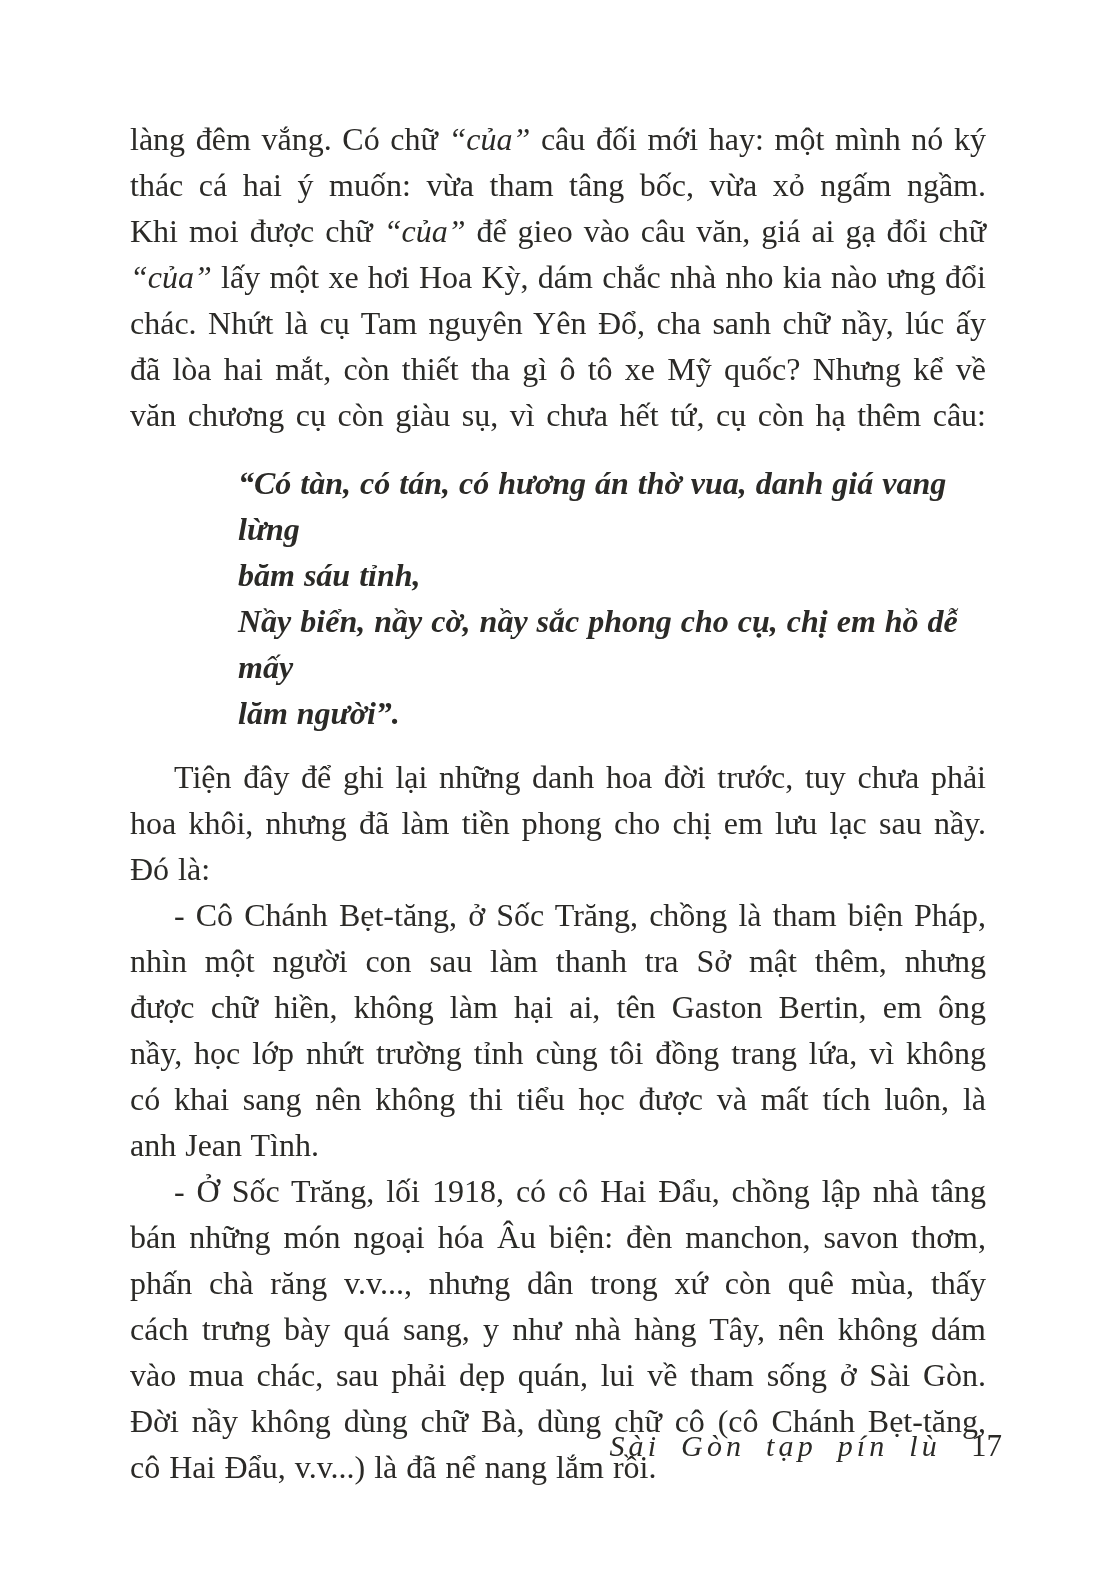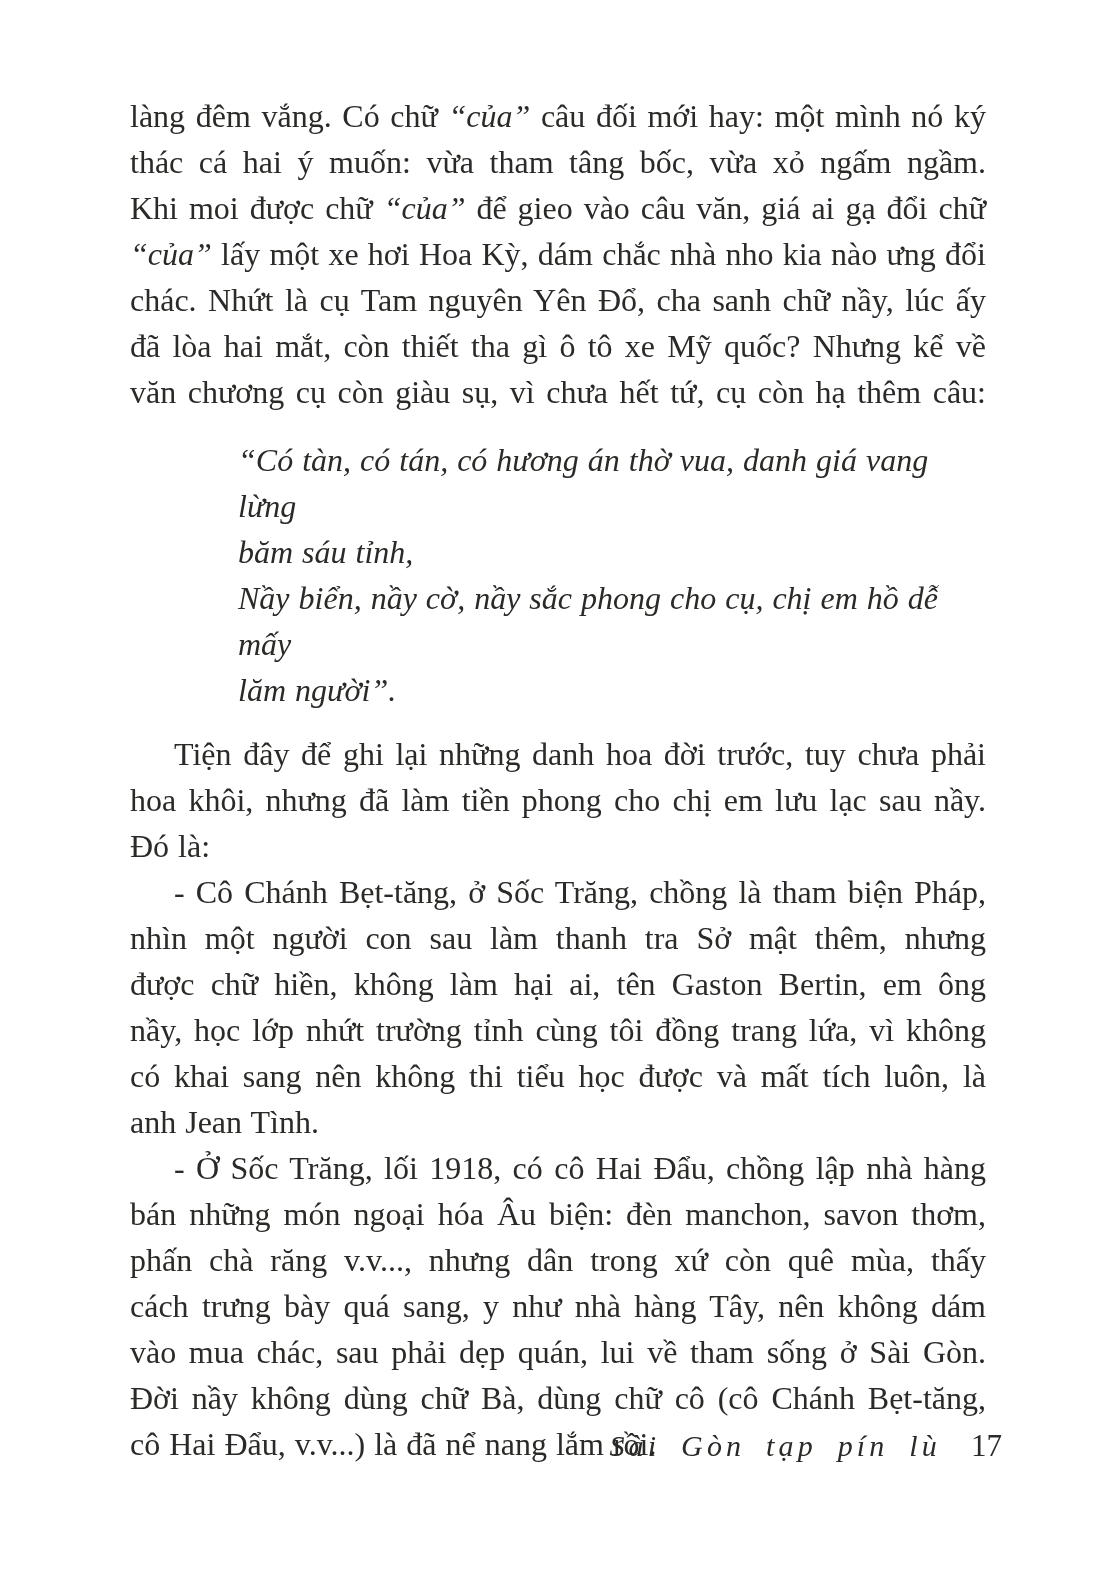--- a/index.html
+++ b/index.html
@@ -16,41 +16,42 @@
   }
   .page {
     position: relative;
     width: 1103px;
     height: 1575px;
     background: #ffffff;
   }
   .text-block {
     position: absolute;
     left: 130px;
-    top: 93px;
+    top: 116px;
     width: 856px;
     font-size: 32px;
     line-height: 46px;
   }
   .para { margin: 0; }
   .line {
     white-space: normal;
     word-spacing: 1px;
   }
   .line.j {
     text-align: justify;
     text-align-last: justify;
   }
   .para.indent .line:first-child {
     text-indent: 44px;
   }
   .para.quote {
     margin: 22px 0 18px 0;
     padding-left: 108px;
     font-style: italic;
+    font-weight: bold;
   }
   .it { font-style: italic; }
   .footer {
     position: absolute;
     top: 1426px;
     left: 130px;
     width: 872px;
     text-align: right;
     font-size: 30px;
     line-height: 40px;
@@ -96,21 +97,21 @@
       </div>
       <div class="para body indent">
         <div class="line j"><span>- Cô Chánh Bẹt-tăng, ở Sốc Trăng, chồng là tham biện Pháp,</span></div>
         <div class="line j"><span>nhìn một người con sau làm thanh tra Sở mật thêm, nhưng</span></div>
         <div class="line j"><span>được chữ hiền, không làm hại ai, tên Gaston Bertin, em ông</span></div>
         <div class="line j"><span>nầy, học lớp nhứt trường tỉnh cùng tôi đồng trang lứa, vì không</span></div>
         <div class="line j"><span>có khai sang nên không thi tiểu học được và mất tích luôn, là</span></div>
         <div class="line"><span>anh Jean Tình.</span></div>
       </div>
       <div class="para body indent">
-        <div class="line j"><span>- Ở Sốc Trăng, lối 1918, có cô Hai Đẩu, chồng lập nhà hàng</span></div>
+        <div class="line j"><span>- Ở Sốc Trăng, lối 1918, có cô Hai Đẩu, chồng lập nhà tâng</span></div>
         <div class="line j"><span>bán những món ngoại hóa Âu biện: đèn manchon, savon thơm,</span></div>
         <div class="line j"><span>phấn chà răng v.v..., nhưng dân trong xứ còn quê mùa, thấy</span></div>
         <div class="line j"><span>cách trưng bày quá sang, y như nhà hàng Tây, nên không dám</span></div>
         <div class="line j"><span>vào mua chác, sau phải dẹp quán, lui về tham sống ở Sài Gòn.</span></div>
         <div class="line j"><span>Đời nầy không dùng chữ Bà, dùng chữ cô (cô Chánh Bẹt-tăng,</span></div>
         <div class="line"><span>cô Hai Đẩu, v.v...) là đã nể nang lắm rồi.</span></div>
       </div>
     </div>
 
   <div class="footer">

